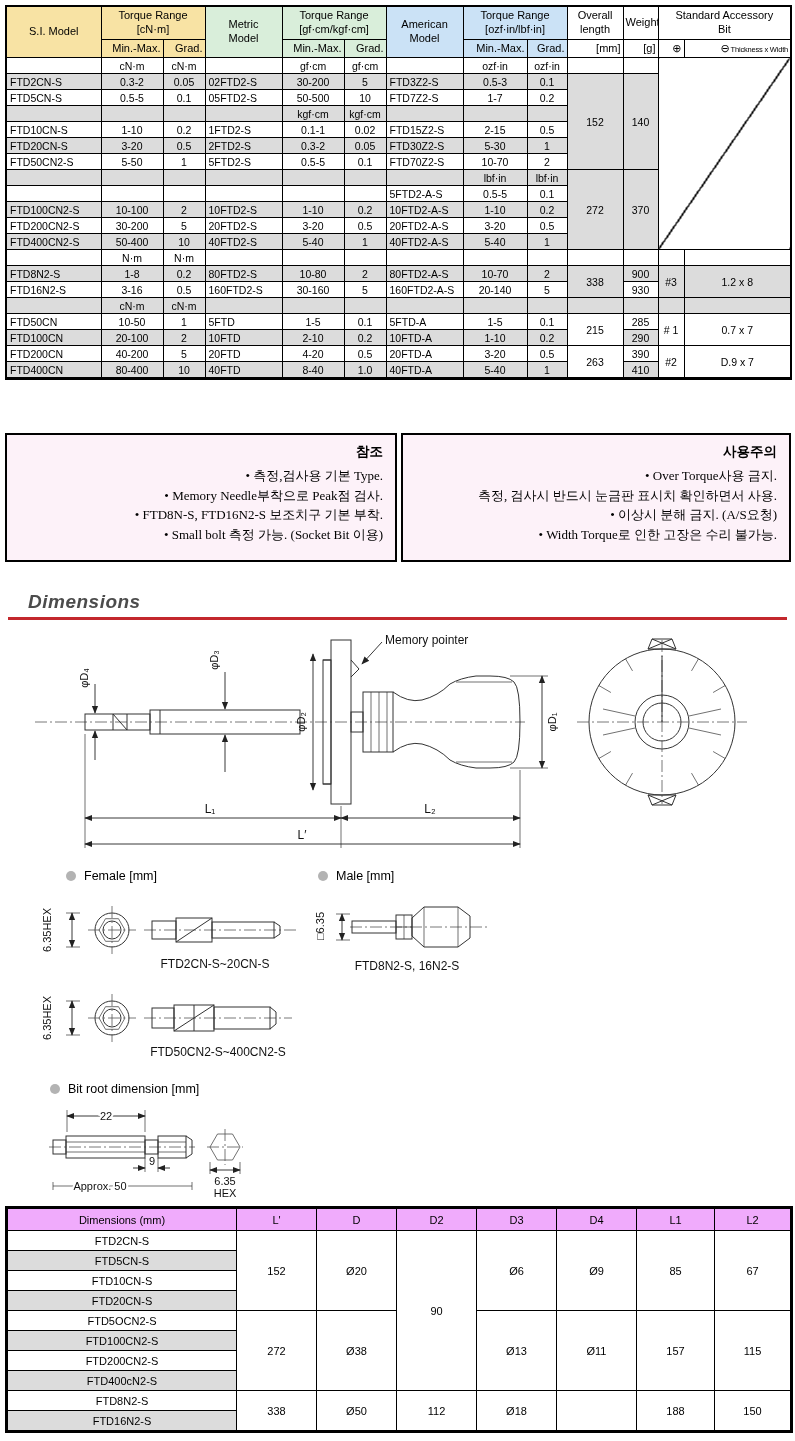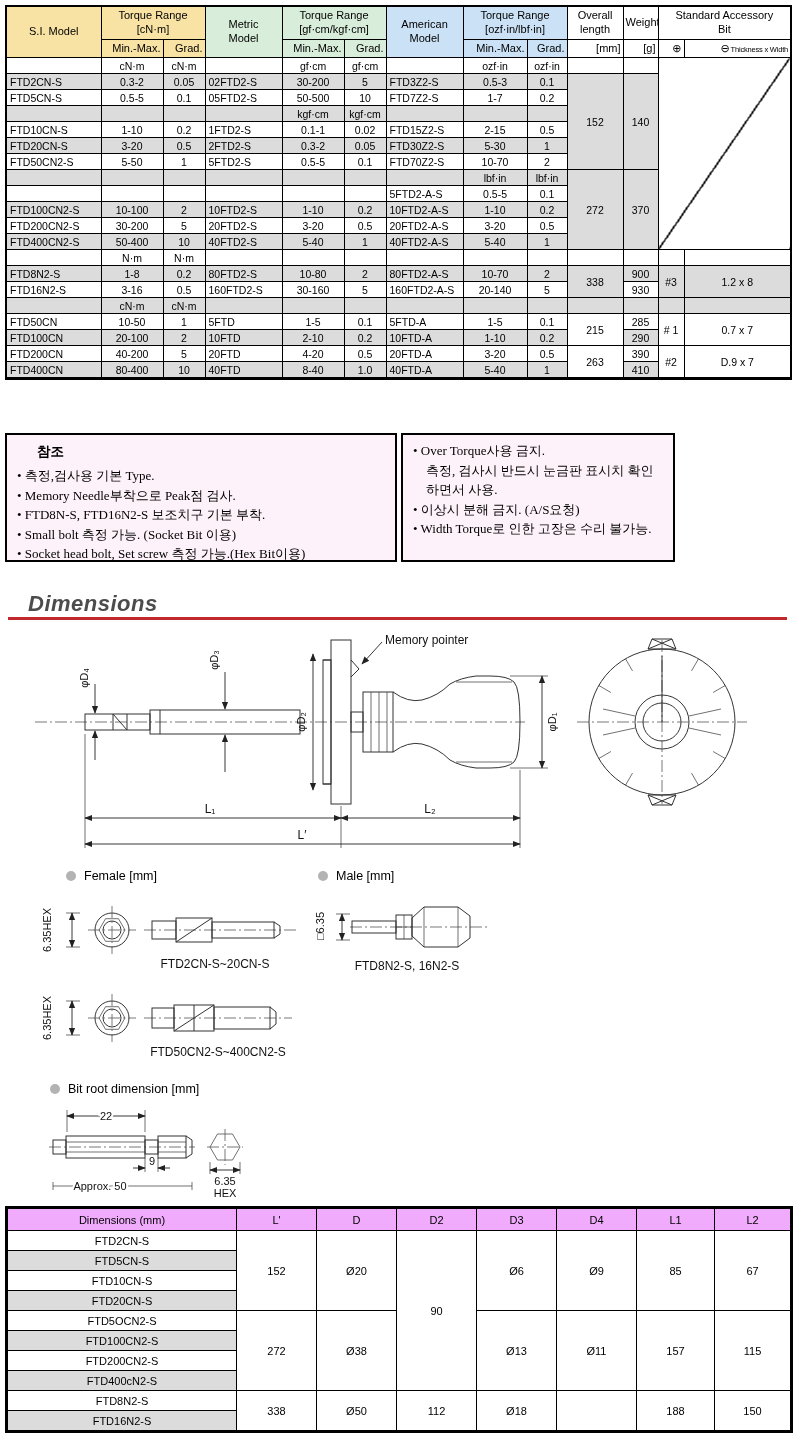--- a/index.html
+++ b/index.html
@@ -17,32 +17,32 @@
   .spec tbody tr.shade{background:#dcdcdc;}
   .spec td{background:transparent;}
   .spec td.l{text-align:left;padding-left:3px;}
   .spec td.diag{background-image:linear-gradient(to bottom right,
       transparent calc(50% - 0.8px),#000 calc(50% - 0.8px),
       #000 calc(50% + 0.8px),transparent calc(50% + 0.8px));}
   .tiny{font-size:7.5px;letter-spacing:-0.2px;margin-left:1px;}
   .acc-minus{text-align:left;padding-left:3px;}
 
   
-  .notes{position:absolute;left:5px;top:433px;width:670px;display:flex;}
+  .notes{position:absolute;left:5px;top:433px;width:786px;display:flex;text-align:right;}
   .note-box{box-sizing:border-box;border:2px solid #000;background:#fdf2f9;height:129px;padding:6px 12px 0 10px;}
   .note-box.first{width:392px;margin-right:4px;}
   .note-box.second{flex:1;}
   .note-title{font-weight:bold;font-size:13.5px;margin:2px 0 5px 20px;}
   .note-list{margin:0;padding:0;list-style:none;font-family:Liberation Serif, serif;
              font-size:13px;line-height:1.5;}
   .note-list li{padding-left:13px;text-indent:-13px;white-space:pre-line;}
   .note-list li::before{content:"\2022  ";}
 
   
-  .dim-title{position:absolute;left:28px;top:591px;font-size:22px;font-weight:bold;
+  .dim-title{position:absolute;left:28px;top:591px;font-size:19px;font-weight:bold;
              font-style:italic;color:#4c4c4c;letter-spacing:.5px;}
   .red-rule{position:absolute;left:8px;top:617px;width:779px;height:3px;background:#c3282d;}
 
   .sub-head{position:absolute;font-size:12.5px;}
   .bullet{display:inline-block;width:10px;height:10px;border-radius:50%;background:#b3b3b3;
           margin-right:8px;vertical-align:-1px;}
 
   .svg-abs{position:absolute;}
   svg{overflow:visible;}
   svg .ln{stroke:#333;fill:none;stroke-width:1;}
@@ -366,24 +366,24 @@
 </table>
 
 <div class="notes">
   <div class="note-box first">
     <div class="note-title">참조</div>
     <ul class="note-list" id="ref-list">
         <li>측정,검사용 기본 Type.</li>
         <li>Memory Needle부착으로 Peak점 검사.</li>
         <li>FTD8N-S, FTD16N2-S 보조치구 기본 부착.</li>
         <li>Small bolt 측정 가능. (Socket Bit 이용)</li>
-        <li>Socket head bolt, Set screw 측정 가능.(Hex Bit이용)</li>
       </ul>
   </div>
   <div class="note-box second">
+    <div class="note-title">사용주의</div>
     <ul class="note-list" id="caution-list">
         <li>Over Torque사용 금지.
 측정, 검사시 반드시 눈금판 표시치 확인하면서 사용.</li>
         <li>이상시 분해 금지. (A/S요청)</li>
         <li>Width Torque로 인한 고장은 수리 불가능.</li>
       </ul>
   </div>
 </div>
 
 <div class="dim-title">Dimensions</div>

